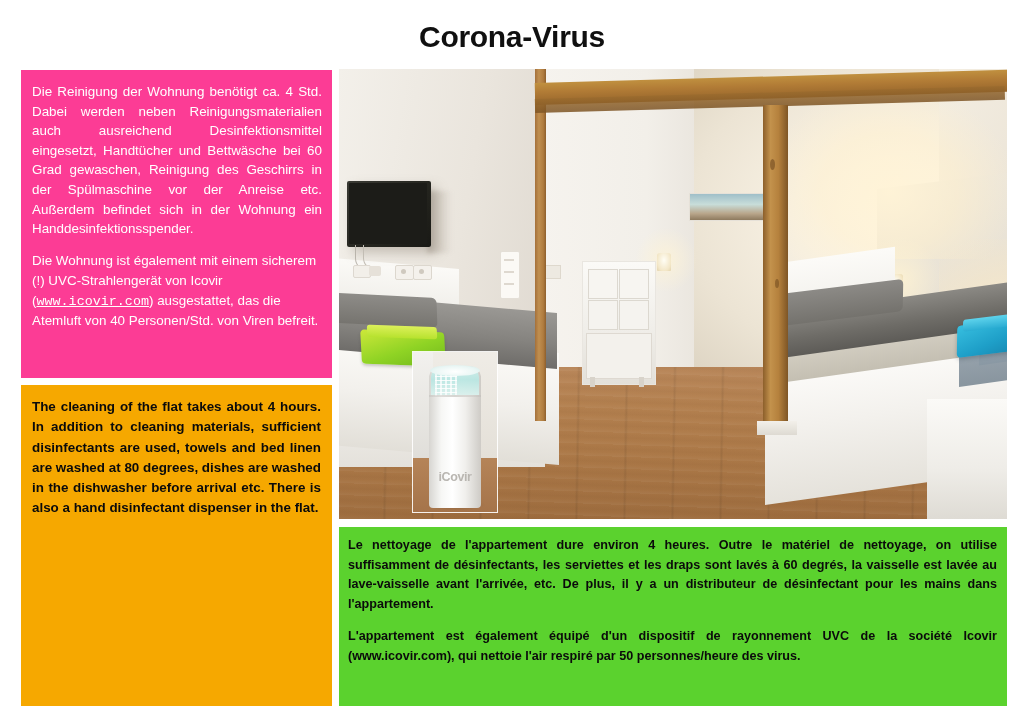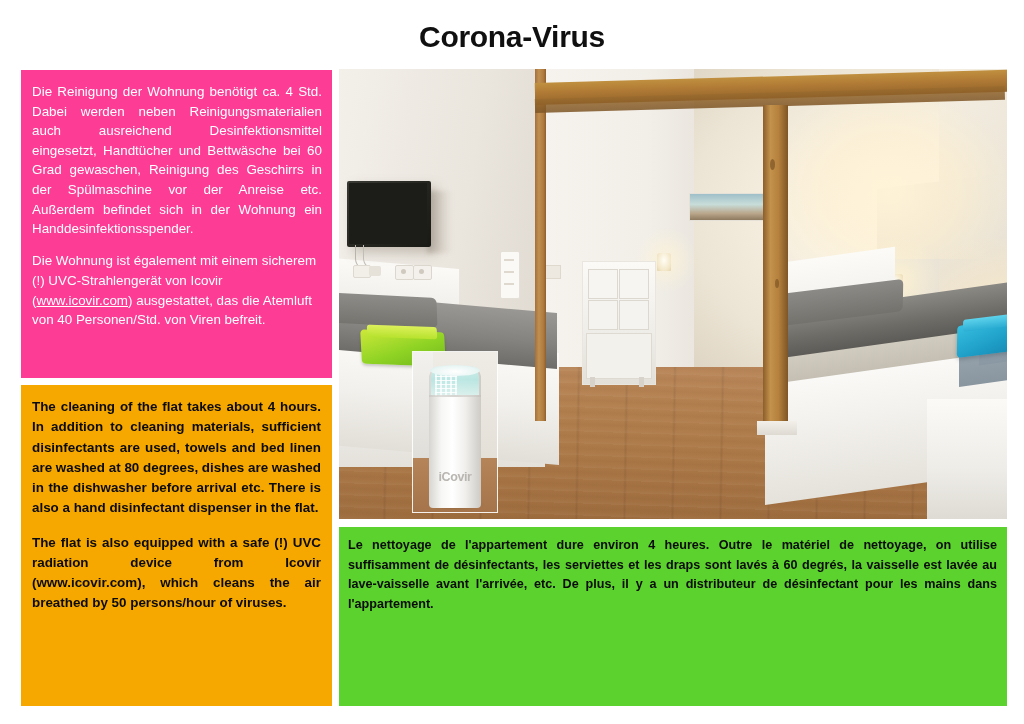--- a/index.html
+++ b/index.html
@@ -104,20 +104,21 @@
       linear-gradient(-45deg, transparent 45%, #e02020 45%, #e02020 55%, transparent 55%);
     padding-bottom: 1px;
   }
   #panel-de .sq {
     background-image:
       linear-gradient(45deg, transparent 45%, #d4152f 45%, #d4152f 55%, transparent 55%),
       linear-gradient(-45deg, transparent 45%, #d4152f 45%, #d4152f 55%, transparent 55%);
   }
   .lnk {
     text-decoration: underline;
+    font-family: Liberation Mono, monospace;
   }
 
   
   #photo {
     position: absolute;
     left: 339px;
     top: 69px;
     width: 668px;
     height: 450px;
     overflow: hidden;
@@ -465,26 +466,26 @@
 
 <div class="panel" id="panel-de">
   <p><span>Die Reinigung der Wohnung benötigt ca. 4 Std. Dabei werden neben </span><span class="sq">Reinigungsmaterialien</span><span> auch ausreichend Desinfektionsmittel eingesetzt, </span><span class="sq">Handtücher</span><span> und Bettwäsche bei 60 Grad gewaschen, Reinigung des Geschirrs in der Spülmaschine vor der Anreise etc. Außerdem befindet sich in der Wohnung ein Handdesinfektionsspender.</span></p>
   <p class="spacer"></p>
   <p class="lastline"><span>Die Wohnung ist également mit einem sicherem (!) UVC-Strahlengerät von </span><span class="sq">Icovir</span><span> (</span><span class="lnk">www.icovir.com</span><span>)   ausgestattet, das die Atemluft von 40 Personen/Std. von Viren befreit.</span></p>
 </div>
 
 <div class="panel" id="panel-en">
   <p class="sq">The cleaning of the flat takes about 4 hours. In addition to cleaning materials, sufficient disinfectants are used, towels and bed linen are washed at 80 degrees, dishes are washed in the dishwasher before arrival etc.  There is also a hand disinfectant dispenser in the flat.</p>
   <p class="spacer"></p>
-  <p class="sq">The flat is also equipped with a safe (!) UVC radiation device from Icovir (www.icovir.com), which cleans the air breathed by 50 persons/hour of viruses.</p>
 </div>
 
 <div class="panel" id="panel-fr">
   <p class="sq">Le nettoyage de l'appartement dure environ 4 heures. Outre le matériel de nettoyage, on utilise suffisamment de désinfectants, les serviettes et les draps sont lavés à 60 degrés, la vaisselle est lavée au lave-vaisselle avant l'arrivée, etc.  De plus, il y a un distributeur de désinfectant pour les mains dans l'appartement.</p>
   <p class="spacer"></p>
+  <p class="sq">L'appartement est également équipé d'un dispositif de rayonnement UVC de la société Icovir (www.icovir.com), qui nettoie l'air respiré par 50 personnes/heure des virus.</p>
 </div>
 
 <div id="photo">
   <div class="ph" id="wall-left"></div>
   <div class="ph" id="wall-mid"></div>
   <div class="ph" id="wall-back"></div>
   <div class="ph" id="ceiling-slope"></div>
   <div class="ph" id="wall-right-slope"></div>
   <div class="ph" id="glow-top"></div>
   <div class="ph" id="glow-right"></div>

